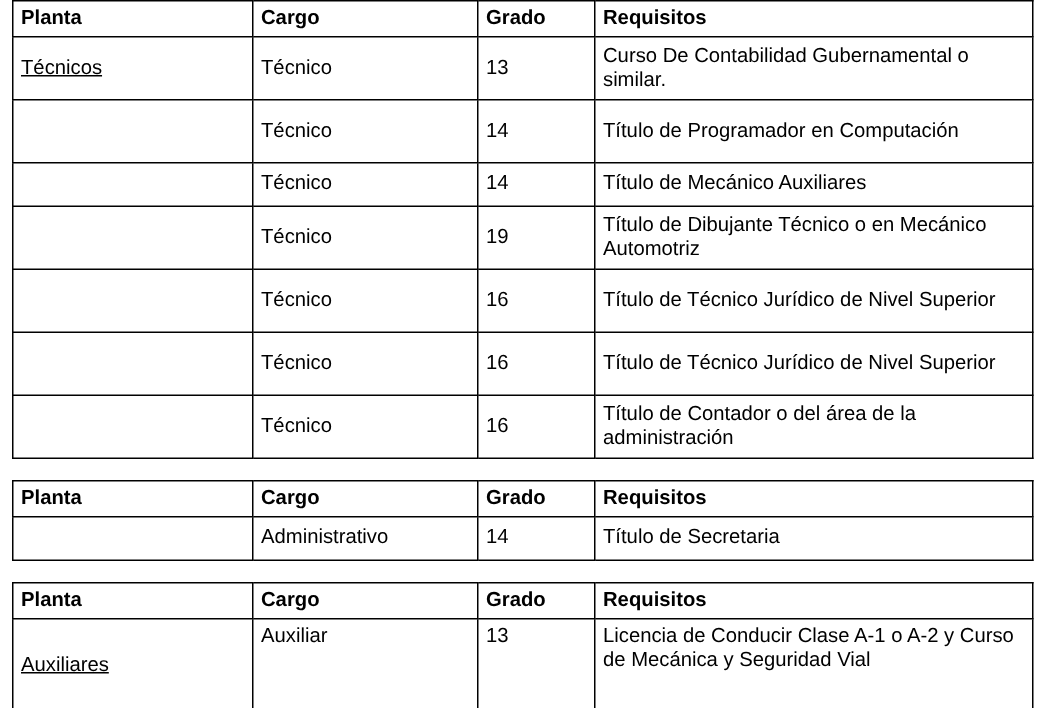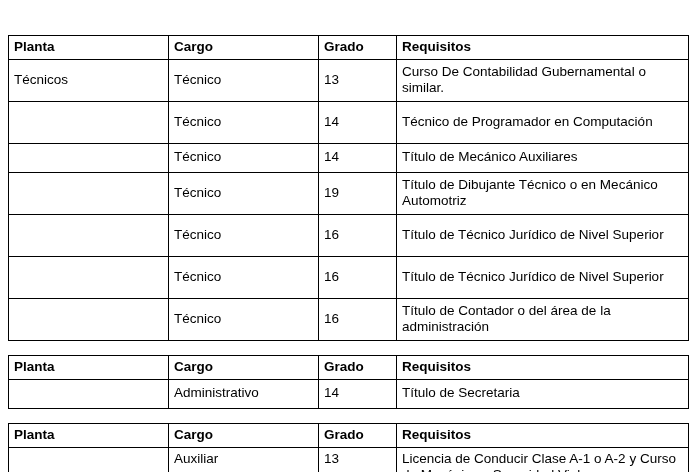--- a/index.html
+++ b/index.html
@@ -13,21 +13,20 @@
     font-family: "Liberation Sans", sans-serif;
     color: #000000;
     overflow: hidden;
   }
   .page {
     position: relative;
     width: 698px;
     height: 372px;
     padding: 0;
     box-sizing: border-box;
-    margin-top: 35px;
   }
   table.doc-table {
     border-collapse: collapse;
     table-layout: fixed;
     width: 680px;
     margin: 0 0 0 8px;
     font-size: 13.5px;
     line-height: 1.18;
   }
   table.doc-table td,
@@ -50,20 +49,21 @@
   .c-center { text-align: center; }
   .b { font-weight: bold; }
 
   .spacer-1 { height: 14px; }
   .spacer-2 { height: 14px; }
 
   .cell-planta-label {
     font-weight: bold;
     vertical-align: top;
     padding-top: 3px;
+    text-decoration: underline;
   }
   .req-cell {
     line-height: 1.2;
   }
   .grado-cell {
     text-align: center;
   }
   .cargo-cell {
     text-align: left;
   }
@@ -94,21 +94,21 @@
       <tr class="tall-row">
         <td class="cell-planta-label">Técnicos</td>
         <td class="cargo-cell">Técnico</td>
         <td class="grado-cell">13</td>
         <td class="req-cell">Curso De Contabilidad Gubernamental o similar.</td>
       </tr>
       <tr class="tall-row">
         <td></td>
         <td class="cargo-cell">Técnico</td>
         <td class="grado-cell">14</td>
-        <td class="req-cell">Técnico de Programador en Computación</td>
+        <td class="req-cell">Título de Programador en Computación</td>
       </tr>
       <tr class="short-row">
         <td></td>
         <td class="cargo-cell">Técnico</td>
         <td class="grado-cell">14</td>
         <td class="req-cell">Título de Mecánico Auxiliares</td>
       </tr>
       <tr class="tall-row">
         <td></td>
         <td class="cargo-cell">Técnico</td>

